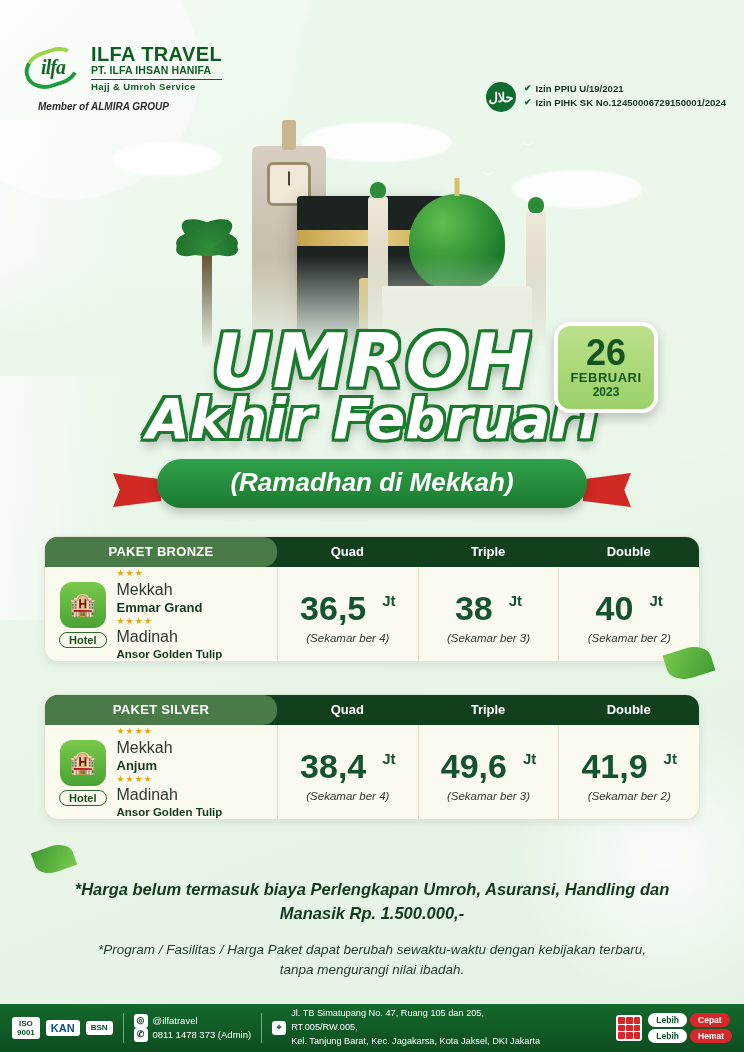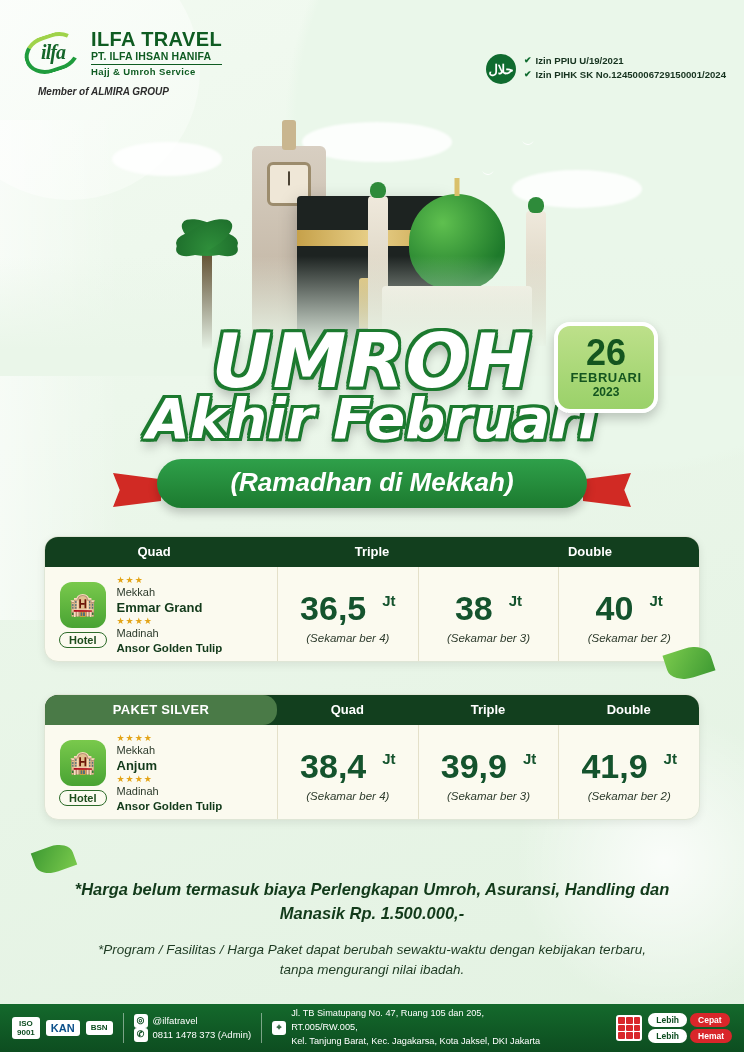--- a/index.html
+++ b/index.html
@@ -33,21 +33,21 @@
   }
   .wave-left {
     position:absolute; left:0; top:120px; width:120px; height:500px;
     background:linear-gradient(90deg,#ffffff 0%, rgba(255,255,255,0) 100%);
     opacity:.55;
   }
 
   
   .header {
     position:relative; height:112px; padding:14px 18px 0 24px;
-    display:flex; justify-content:space-between; align-items:center;
+    display:flex; justify-content:space-between; align-items:flex-end;
     z-index:5;
   }
   .brand { display:flex; flex-direction:column; }
   .brand-row { display:flex; align-items:center; gap:9px; }
   .logo-mark {
     width:58px; height:46px; position:relative;
     display:flex; align-items:center; justify-content:center;
   }
   .logo-mark .swoosh {
     position:absolute; left:0; top:4px; width:56px; height:38px;
@@ -291,21 +291,21 @@
     background:linear-gradient(180deg,#79c94c,#49a333);
     display:flex;align-items:center;justify-content:center;
     color:#fff; font-size:22px; margin:0 auto;
   }
   .hotel-label {
     margin-top:4px; border:1.5px solid #2d6b2a; border-radius:10px;
     font-size:11px; font-weight:700; color:#1d4c1c; padding:1px 9px;
   }
   .hotel-info { font-size:11.5px; color:#1d2b1c; line-height:1.25; }
   .stars { color:#e3a417; font-size:9px; letter-spacing:1px; }
-  .city-label { font-size:11px; color:#2c3a2b; }
+  .city-label { font-size:16px; color:#2c3a2b; }
   .hotel-name { font-size:13px; font-weight:700; color:#123a1a; }
   .hotel-name.small { font-size:11.5px; font-weight:700; }
   .price-col {
     flex:1; display:flex; flex-direction:column; align-items:center; justify-content:center;
     border-left:1px solid #e4e0c9; padding-top:4px;
   }
   .price {
     font-size:34px; font-weight:900; color:#14532d; line-height:1;
     display:flex; align-items:flex-start; gap:16px;
   }
@@ -478,20 +478,21 @@
         <div class="ar">السعودية</div>
         <span class="sword"></span>
         <div class="nm">SAUDIA</div>
         <div class="by">By Saudia Airlines</div>
       </div>
     </div>
   </div>
 
   <div class="card" id="card-bronze">
     <div class="card-head">
+      <div class="head-name">PAKET BRONZE</div>
       <div class="head-col">Quad</div>
       <div class="head-col">Triple</div>
       <div class="head-col">Double</div>
     </div>
     <div class="card-body">
       <div class="hotel-col">
         <div class="hotel-badge">
           <div class="hotel-icon">🏨</div>
           <div class="hotel-label">Hotel</div>
         </div>
@@ -553,21 +554,21 @@
       </div>
       <div class="price-col">
         <div class="price">
             <span>38,4</span>
             <span class="jt">Jt</span>
           </div>
         <div class="pax">(Sekamar ber 4)</div>
       </div>
       <div class="price-col">
         <div class="price">
-            <span>39,9</span>
+            <span>49,6</span>
             <span class="jt">Jt</span>
           </div>
         <div class="pax">(Sekamar ber 3)</div>
       </div>
       <div class="price-col">
         <div class="price">
             <span>41,9</span>
             <span class="jt">Jt</span>
           </div>
         <div class="pax">(Sekamar ber 2)</div>

